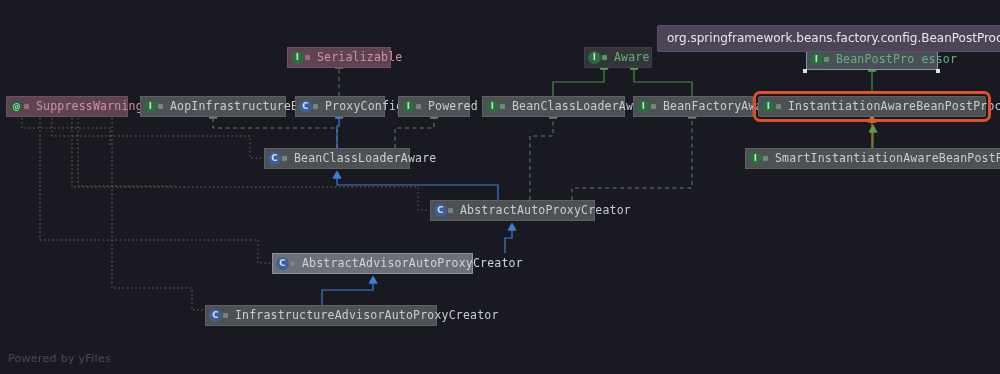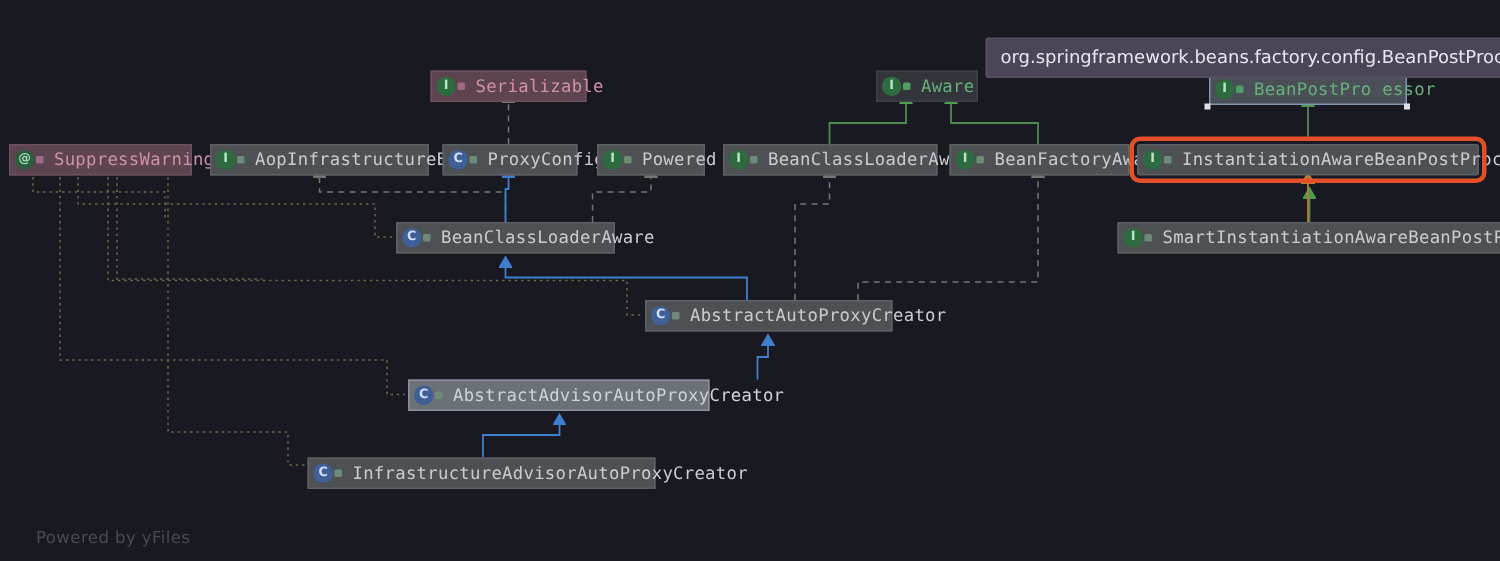--- a/index.html
+++ b/index.html
@@ -127,21 +127,21 @@
     border-radius: 2px;
     font-family: "DejaVu Sans", sans-serif;
     font-size: 12px;
     line-height: 1;
     padding: 6px 9px 7px;
     white-space: nowrap;
   }
   
   #watermark {
     position: absolute;
-    left: 24px; bottom: 9px;
+    left: 8px; bottom: 9px;
     color: #4a4a55;
     font-family: "DejaVu Sans", sans-serif;
     font-size: 11px;
     letter-spacing: .3px;
   }
 </style>
 </head>
 <body>
 
 <div id="canvas">

